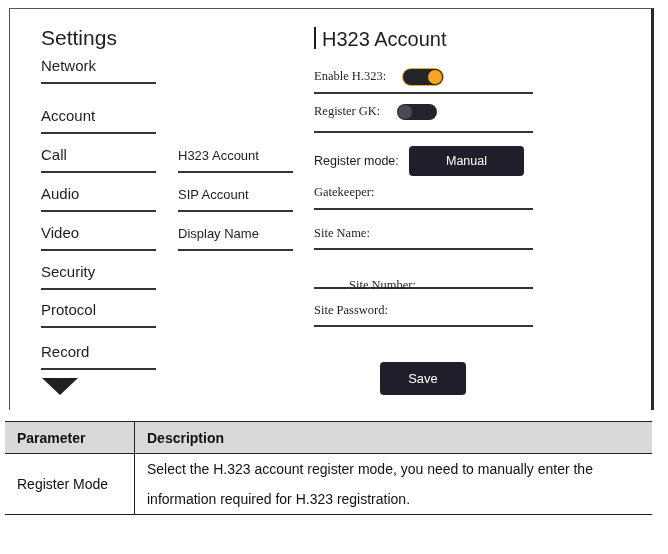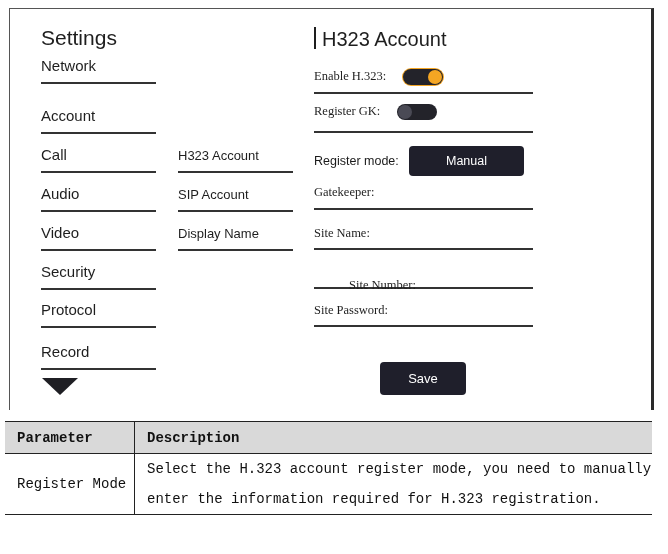--- a/index.html
+++ b/index.html
@@ -14,21 +14,21 @@
   .panel-title { position:absolute; left:314px; top:27px; font-size:20px; color:#1e1e1e; }
   .panel-title .bar { display:inline-block; width:2px; height:22px; background:#1e1e1e; vertical-align:-3px; margin-right:6px; }
   .field { position:absolute; left:314px; width:219px; border-bottom:2px solid #333; box-sizing:border-box; font-size:12.5px; color:#1e1e1e;font-family:Liberation Serif, serif; }
   .field .lbl { position:absolute; left:0; }
   .toggle { position:absolute; width:40px; height:16px; border-radius:8px; background:#23232a; cursor:pointer; }
   .toggle .knob { position:absolute; top:1px; width:14px; height:14px; border-radius:7px; }
   .toggle.on { box-shadow:0 0 0 1px #f3a524; }
   .toggle.on .knob { right:1px; background:#f5a623; }
   .toggle.off .knob { left:1px; background:#4a4a55; }
   .btn-dark { position:absolute; background:#1f1f2b; color:#fff; border-radius:4px; font-size:12.5px; text-align:center; cursor:pointer; }
-  .table { position:absolute; left:5px; top:421px; width:647px; border-collapse:collapse; font-size:14px;font-family:Liberation Mono, monospace; }
+  .table { position:absolute; left:5px; top:421px; width:647px; border-collapse:collapse; font-size:14px; }
   .table th, .table td { text-align:left; padding:0 0 0 12px; color:#111; }
   .table thead tr { background:#d9d9d9; height:32px; border-top:1.5px solid #222; border-bottom:1px solid #222; }
   .table th { font-weight:bold; }
   .table td.c1, .table th.c1 { width:117px; border-right:1px solid #222; }
   .table tbody tr.r1 { height:31px; border-bottom:1px solid #222; }
   .table tbody tr.r2 { height:61px; border-bottom:1.5px solid #222; }
   .table td.desc2 { line-height:30px; }
 </style>
 </head>
 <body>

